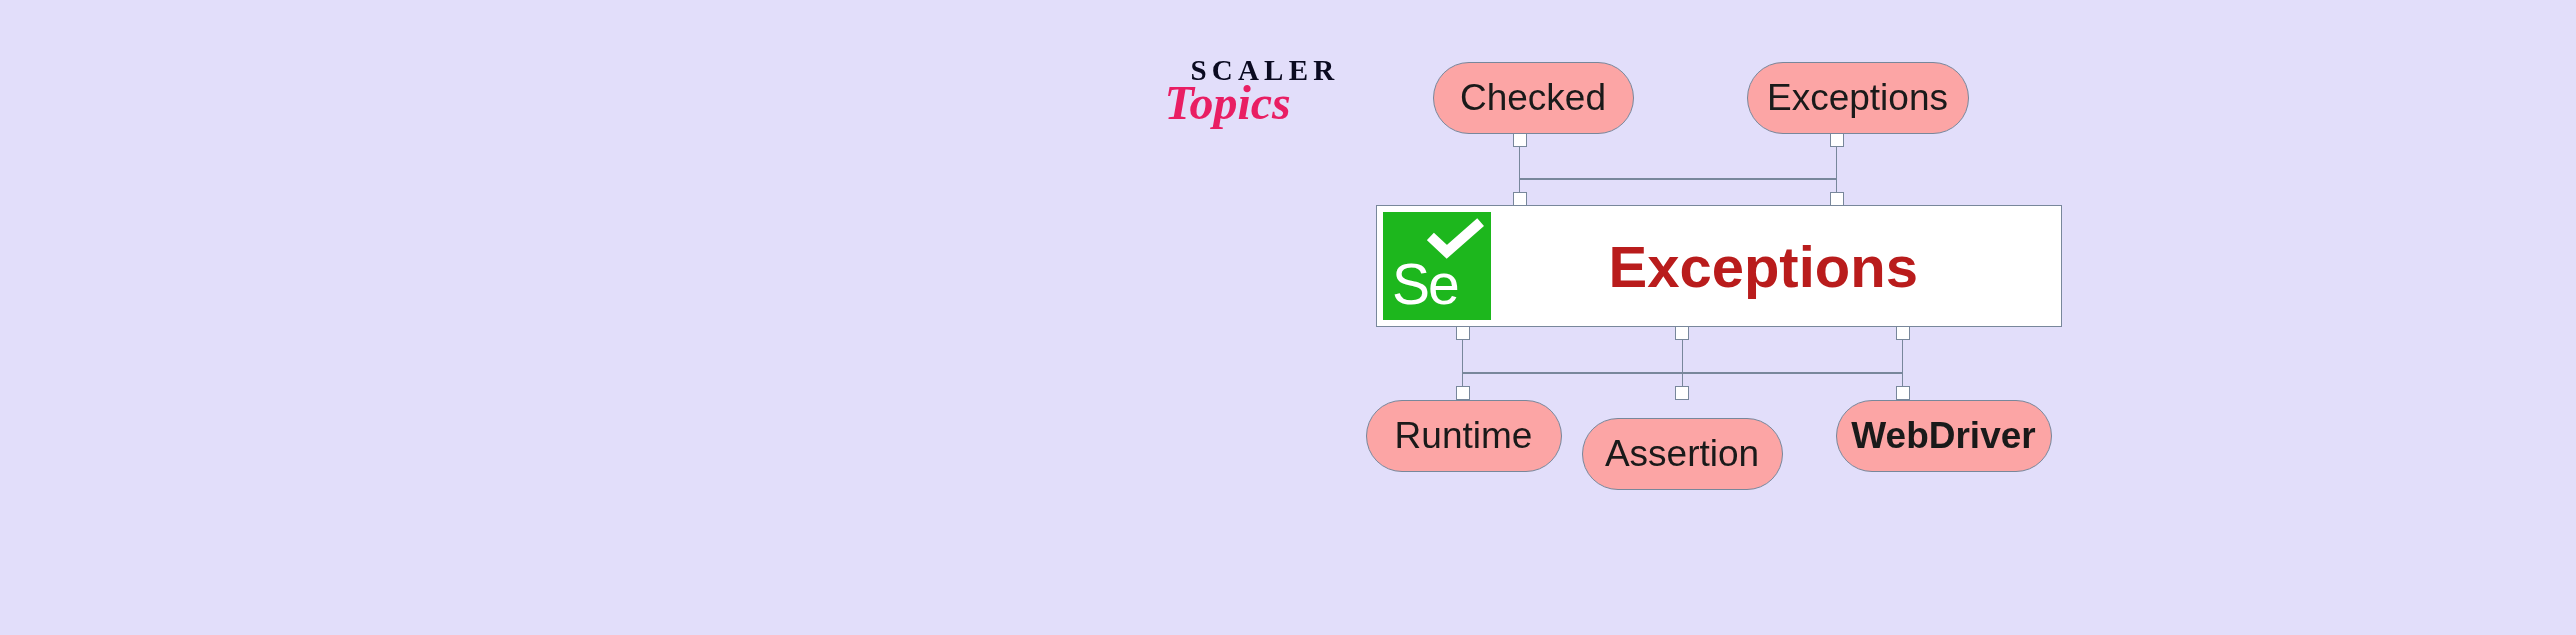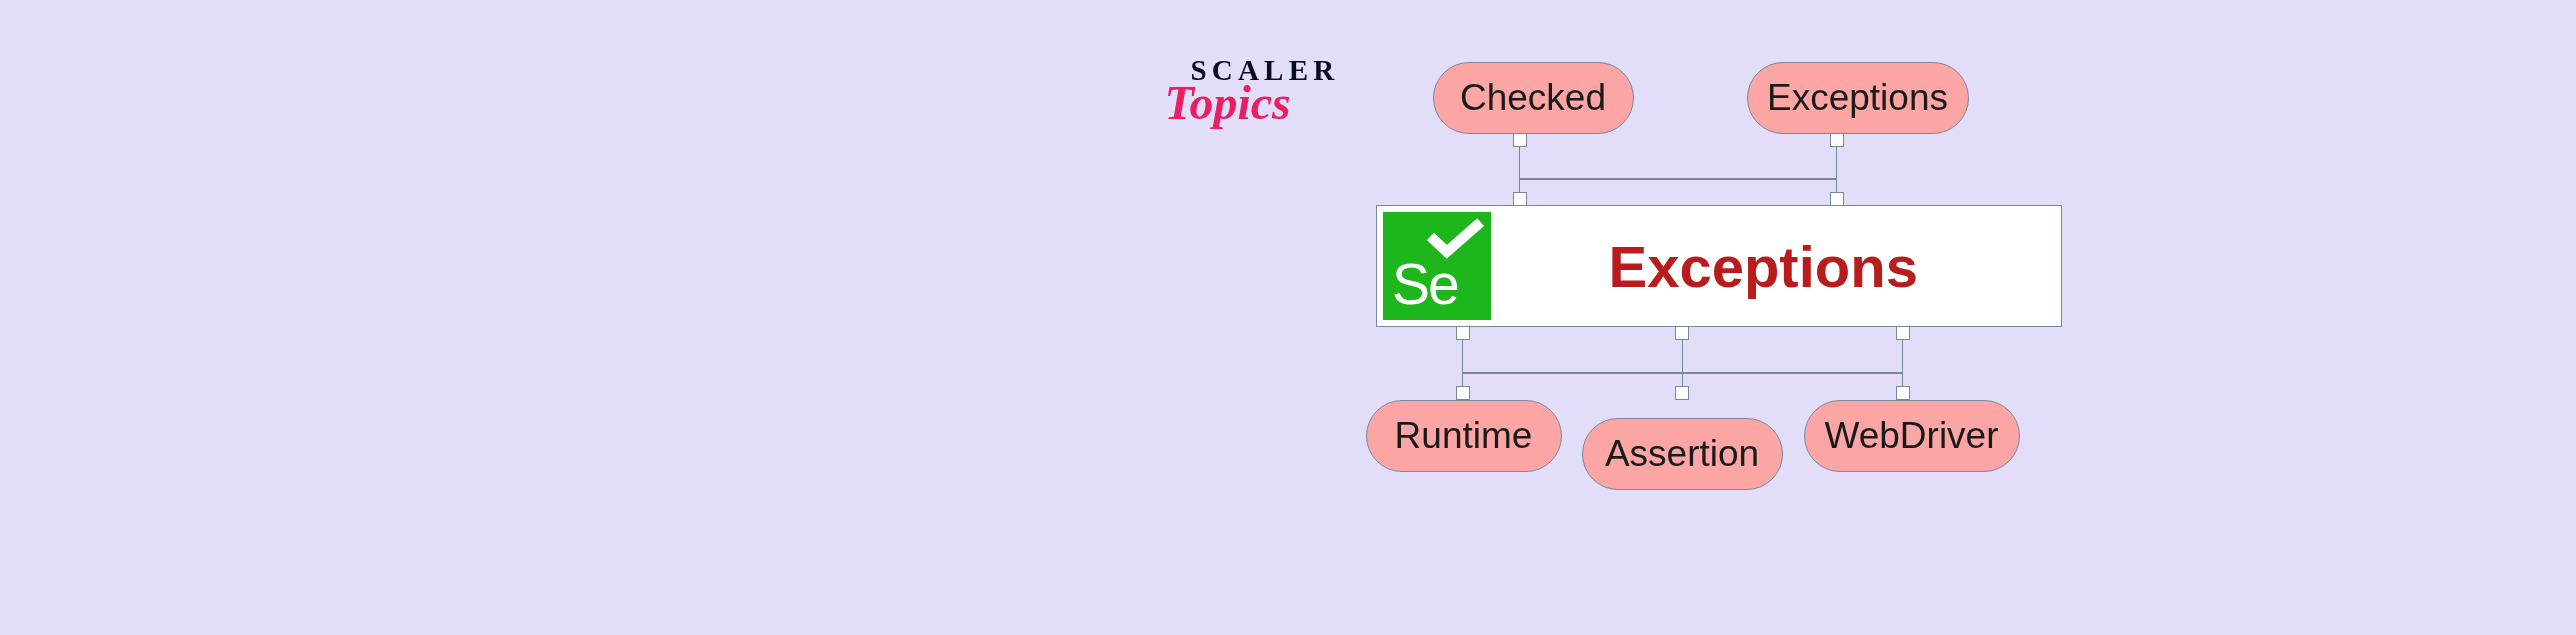--- a/index.html
+++ b/index.html
@@ -165,18 +165,18 @@
   <div class="stub" style="left:528px; top:386px;"></div>
   <div class="stub" style="left:747px; top:386px;"></div>
   <div class="stub" style="left:968px; top:386px;"></div>
 
   <div class="node" style="left:438px; top:400px; width:196px;">
     <span>Runtime</span>
   </div>
   <div class="node" style="left:654px; top:400px; width:201px;margin-top:18px;">
     <span>Assertion</span>
   </div>
-  <div class="node" style="left:876px; top:400px; width:216px;">
+  <div class="node" style="left:908px; top:400px; width:216px;font-weight:bold;">
     <span>WebDriver</span>
   </div>
 
 </div>
 
 
 </body></html>

